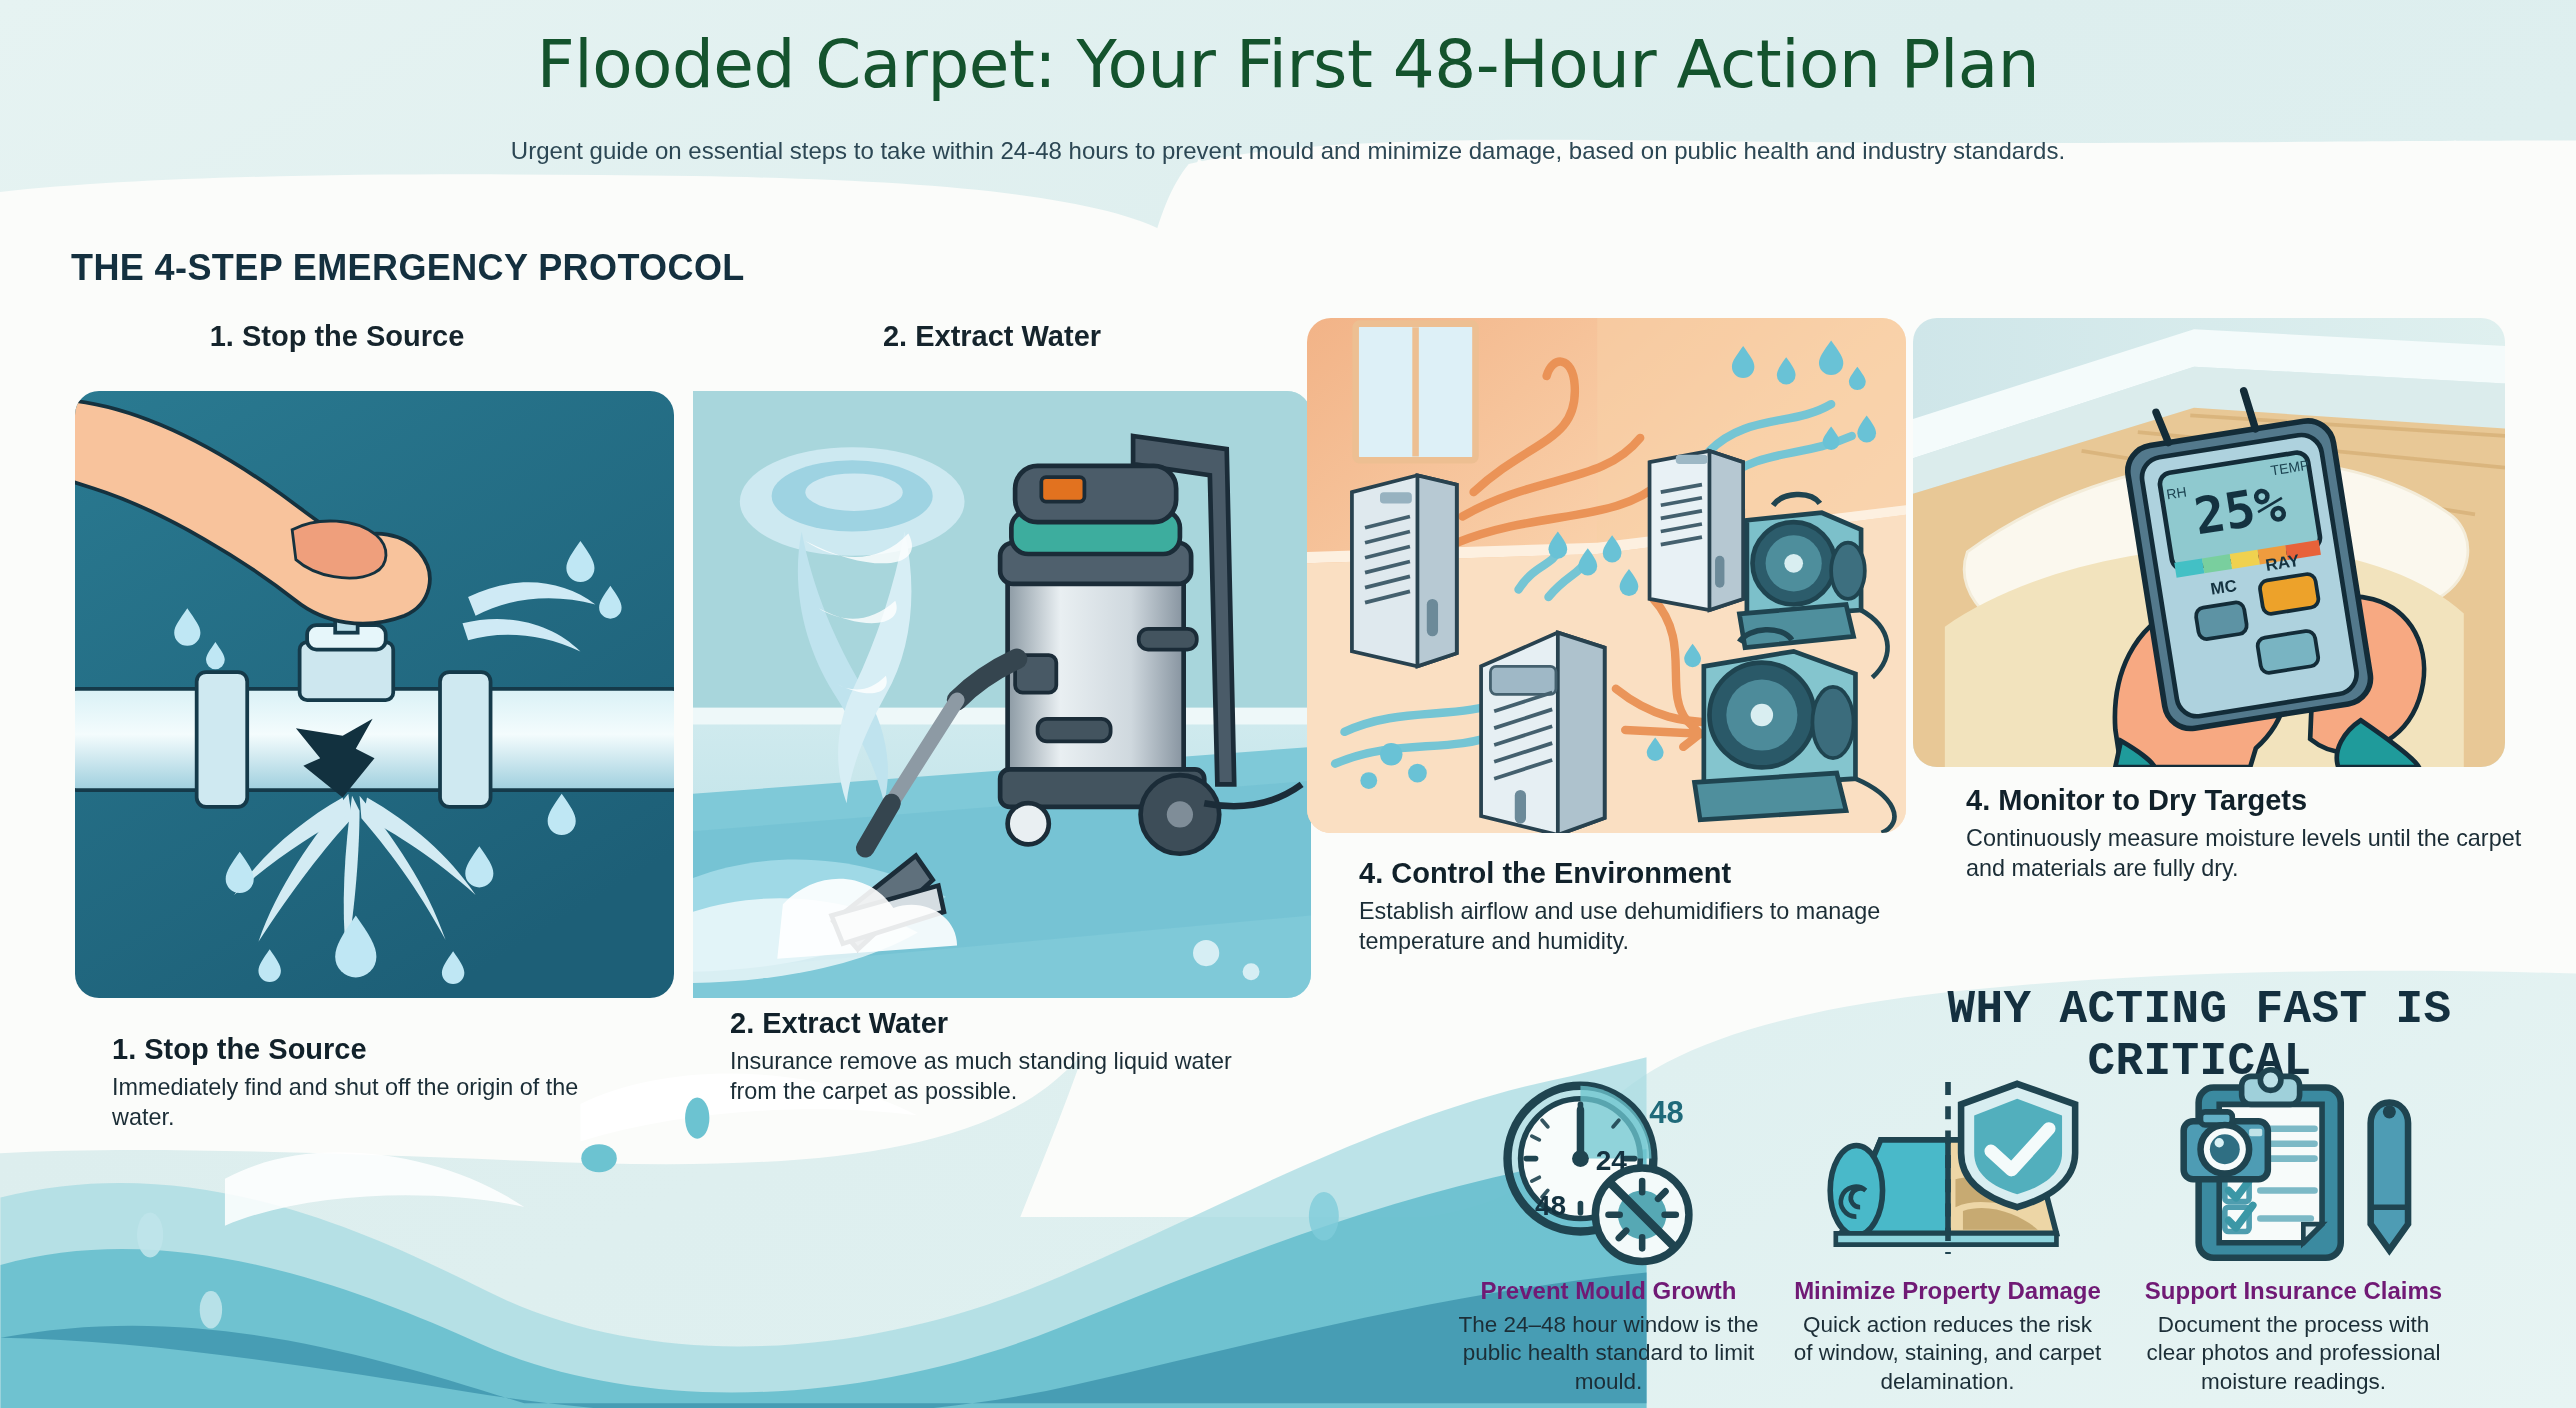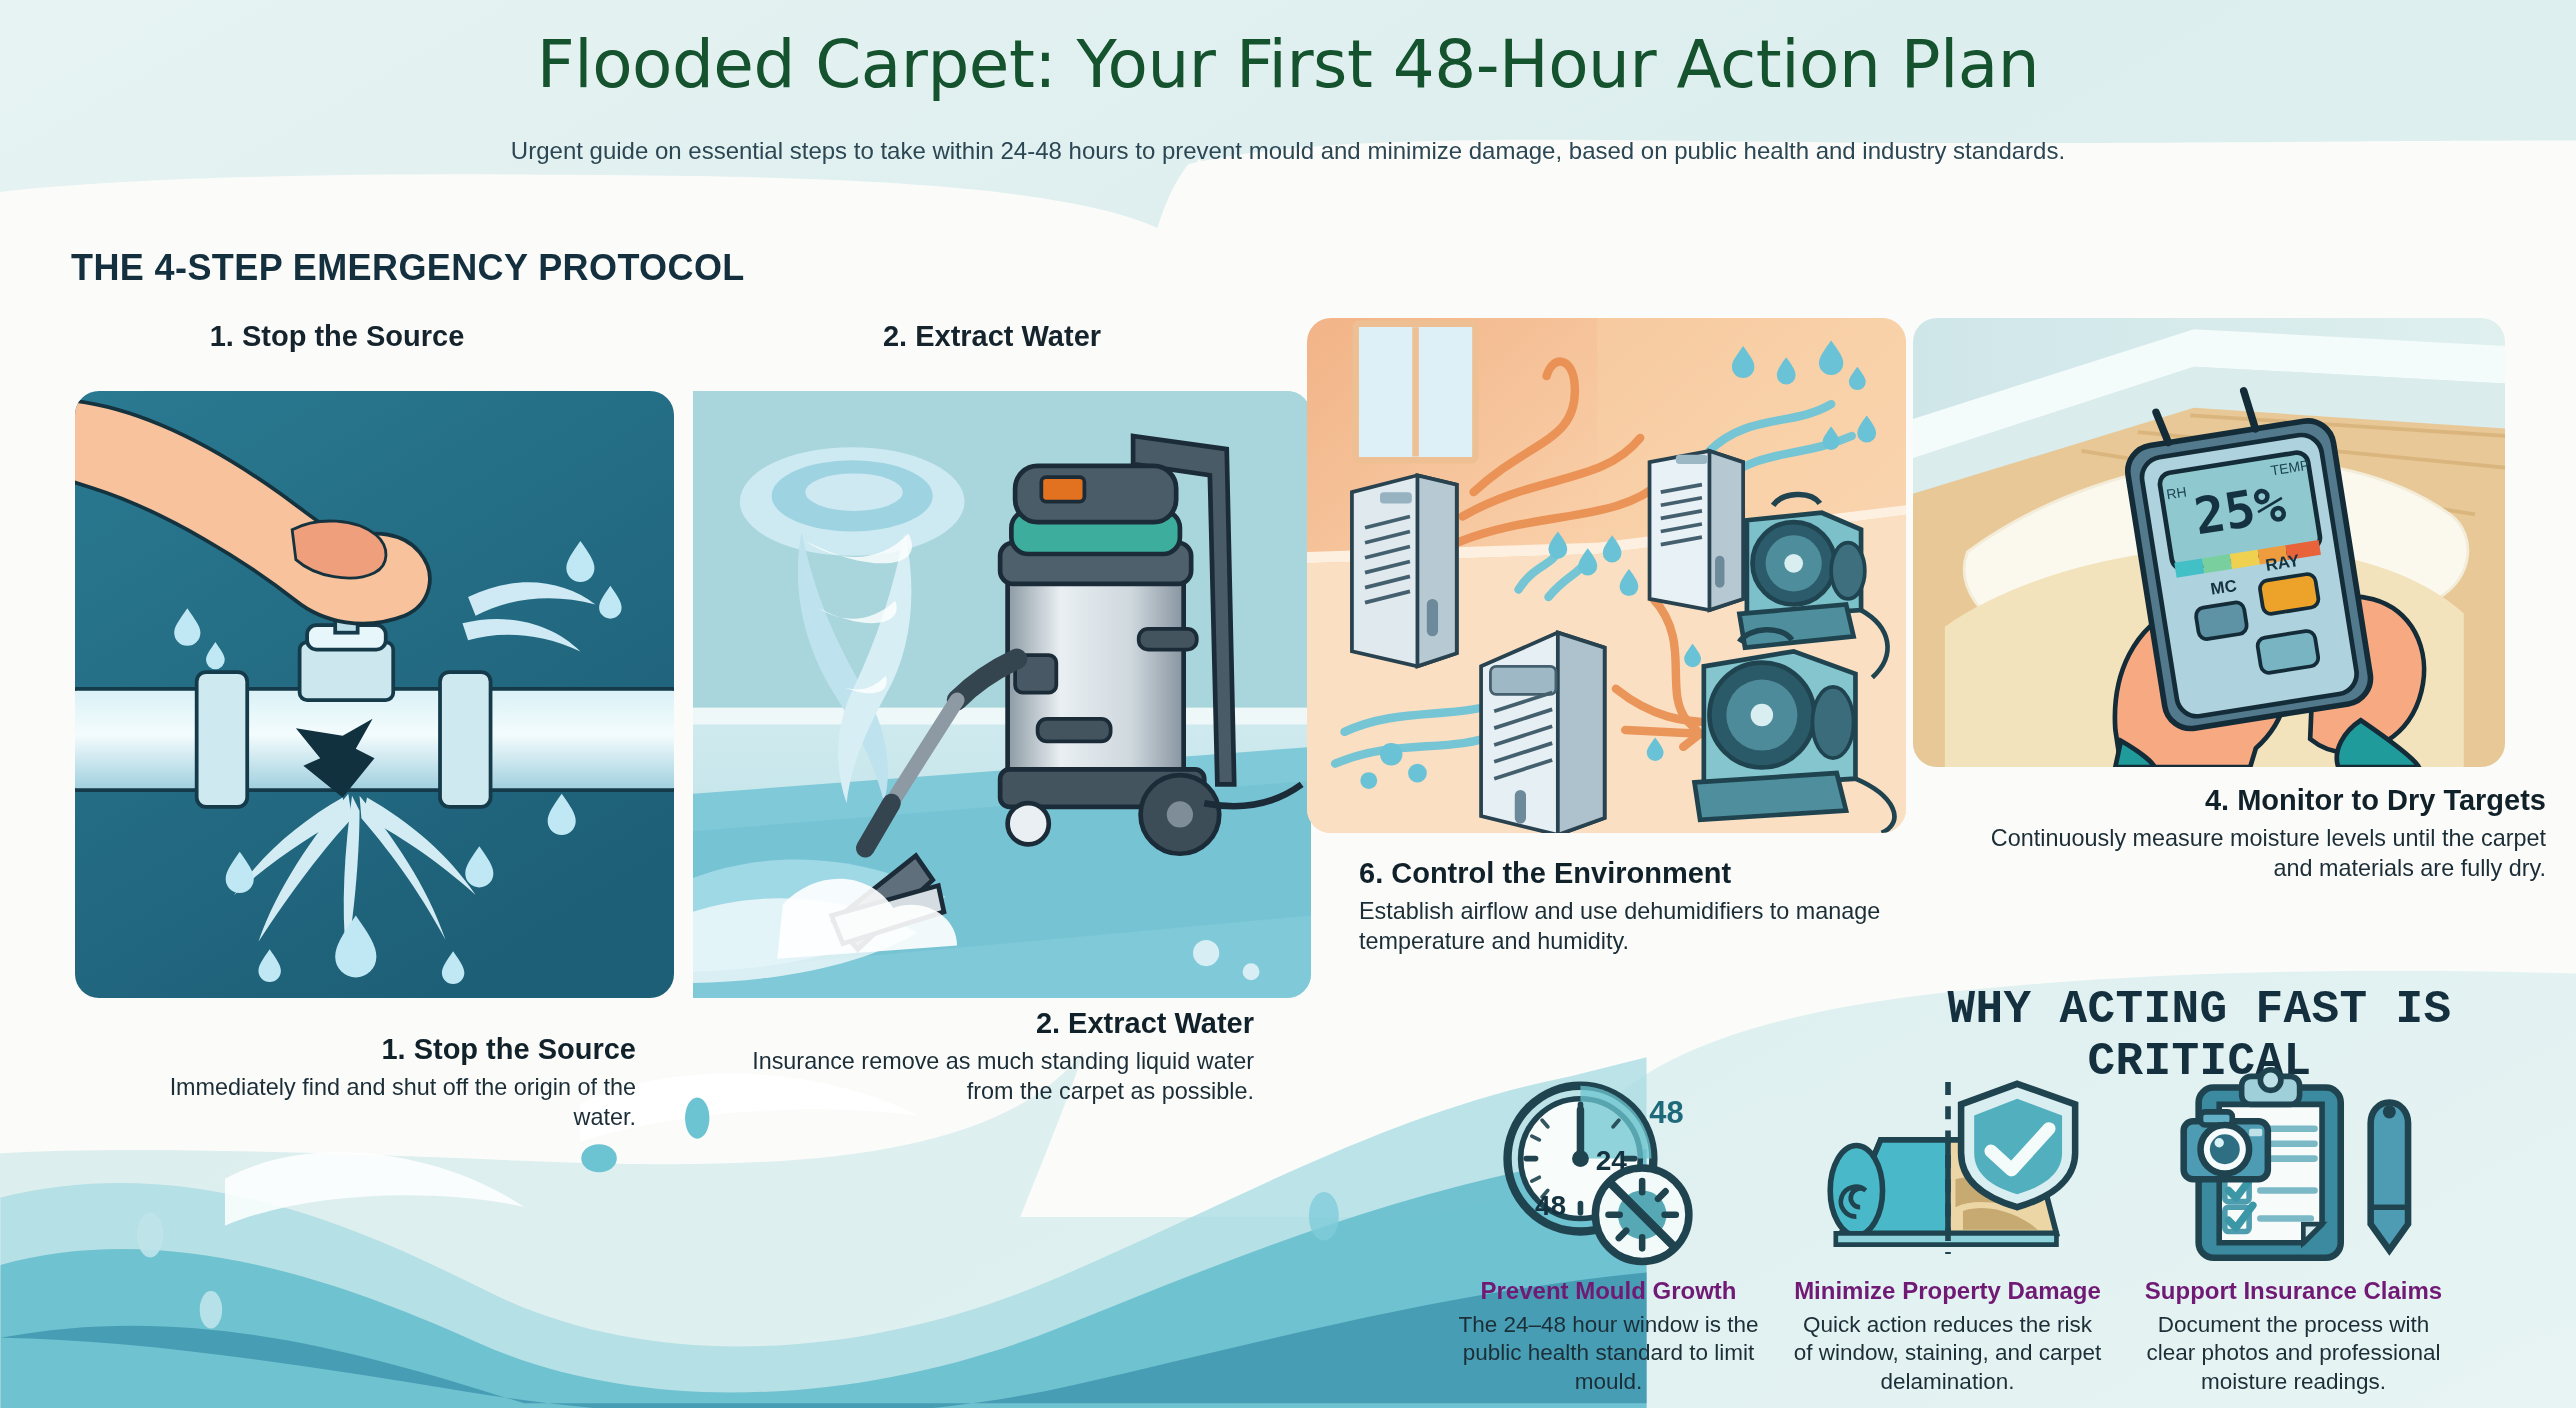--- a/index.html
+++ b/index.html
@@ -34,21 +34,21 @@
   #why-head{left:1872px;top:984px;font-size:46px;text-align:center;width:655px;font-family:Liberation Mono, monospace;}
 
   .step-head{
     position:absolute;font-size:29px;font-weight:700;color:#15242c;text-align:center;
   }
 
   
   .panel{position:absolute;border-radius:24px;overflow:hidden;}
 
   
-  .cap{position:absolute;text-align:right;}
+  .cap{position:absolute;text-align:left;}
   .cap .cap-title{font-size:29px;font-weight:700;color:#11212a;margin-bottom:6.6px;}
   .cap .cap-body{font-size:23.4px;line-height:1.28;color:#1b2d36;}
 
   
   .benefit{position:absolute;width:309px;text-align:center;}
   .benefit .b-title{font-size:24px;font-weight:700;color:#701a75;margin-top:9.4px;}
   .benefit .b-body{font-size:22.5px;line-height:1.26;color:#1c2e37;margin-top:5.6px;}
   .benefit .b-icon{height:201px;display:flex;align-items:flex-end;justify-content:center;}
 
   
@@ -418,21 +418,21 @@
     <div class="cap-title">1. Stop the Source</div>
     <div class="cap-body">Immediately find and shut off the origin of the water.</div>
   </div>
 
   <div class="cap" style="left:730px;top:1007px;width:524px;">
     <div class="cap-title">2. Extract Water</div>
     <div class="cap-body">Insurance remove as much standing liquid water from the carpet as possible.</div>
   </div>
 
   <div class="cap" style="left:1359px;top:857px;width:580px;text-align:left;">
-    <div class="cap-title">6. Control the Environment</div>
+    <div class="cap-title">4. Control the Environment</div>
     <div class="cap-body">Establish airflow and use dehumidifiers to manage temperature and humidity.</div>
   </div>
 
   <div class="cap" style="left:1966px;top:784px;width:580px;">
     <div class="cap-title">4. Monitor to Dry Targets</div>
     <div class="cap-body">Continuously measure moisture levels until the carpet and materials are fully dry.</div>
   </div>
 
   <div class="benefit" style="left:1454px;top:1067px;">
     <div class="b-icon">

